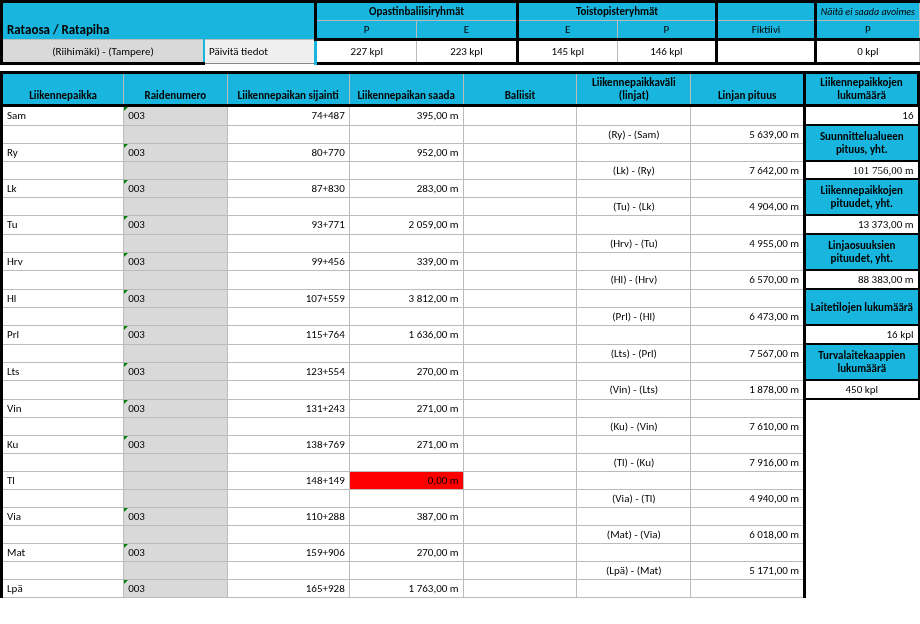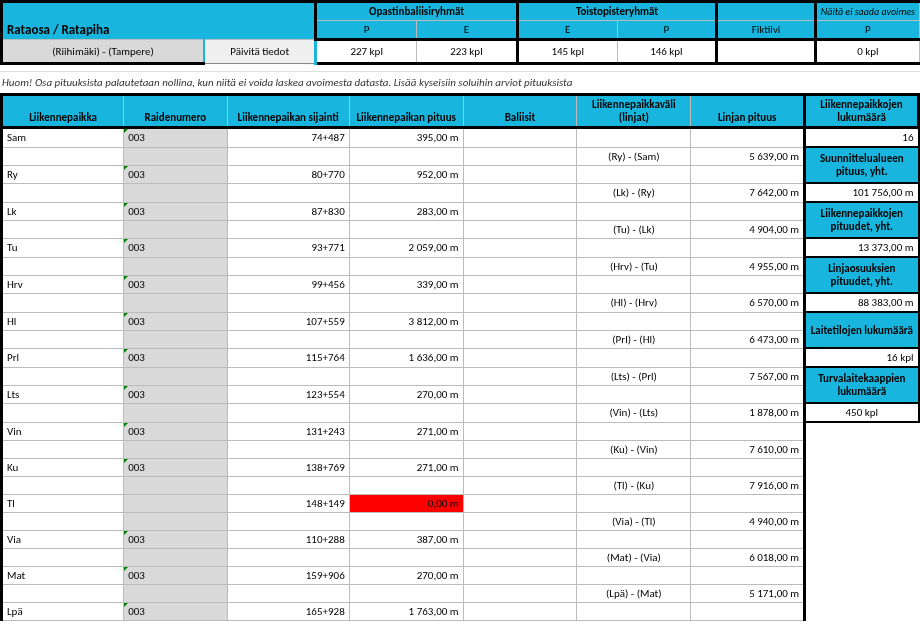--- a/index.html
+++ b/index.html
@@ -44,21 +44,21 @@
     content: "";
     position: absolute;
     margin-left: -4px;
     margin-top: -2px;
     border-left: 4px solid #008000;
     border-bottom: 4px solid transparent;
   }
   .btn {
     background: #efefef;
     border: 1px solid #888;
-    text-align: center;
+    text-align: left;
     cursor: pointer;
   }
   .hdr {
     vertical-align: bottom;
   }
   .tall { height: 24px; }
 </style>
 </head>
 <body>
 
@@ -100,39 +100,38 @@
     <td class="center thick-bottom">145 kpl</td>
     <td class="center thick-right thick-bottom">146 kpl</td>
     <td class="thick-right thick-bottom"></td>
     <td class="center thick-bottom">0 kpl</td>
   </tr>
 </tbody>
     </table>
 
 <div style="height:6px"></div>
 
-<div class="italic" style="padding:4px 2px;color:#333;border-top:1px solid #ddd">Huom! Osa pituuksista palautetaan nollina, kun niitä ei voida laskea avoimesta datasta. Lisää kyseisiin soluihin arviot pituuksista</div>
 
 <table>
   <colgroup>
     <col style="width:118px">
         <col style="width:100px">
         <col style="width:118px">
     <col style="width:110px">
         <col style="width:110px">
     <col style="width:110px">
         <col style="width:110px">
     <col style="width:110px">
   </colgroup>
   <tbody>
         <tr>
     <td class="teal bold center hdr thick-top thick-bottom thick-left">Liikennepaikka</td>
     <td class="teal bold center hdr thick-top thick-bottom">Raidenumero</td>
     <td class="teal bold center hdr thick-top thick-bottom" style="white-space:normal">Liikennepaikan sijainti</td>
-    <td class="teal bold center hdr thick-top thick-bottom" style="white-space:normal">Liikennepaikan pituus</td>
+    <td class="teal bold center hdr thick-top thick-bottom" style="white-space:normal">Liikennepaikan saada</td>
     <td class="teal bold center hdr thick-top thick-bottom">Baliisit</td>
     <td class="teal bold center hdr thick-top thick-bottom" style="white-space:normal">Liikennepaikkaväli (linjat)</td>
     <td class="teal bold center hdr thick-top thick-bottom thick-right">Linjan pituus</td>
     <td class="teal bold center hdr thick-top thick-bottom thick-right" style="white-space:normal">Liikennepaikkojen lukumäärä</td>
   </tr>
   </tbody>
       <tbody id="rows">
         <tr>
           <td class="thick-left">Sam</td>
           <td class="gray"><span class="mark"></span>003</td>
@@ -163,21 +162,21 @@
           <td class="right thick-right"></td>
         </tr>
         <tr>
           <td class="thick-left"></td>
           <td class="gray"></td>
           <td class="right"></td>
           <td class="right"></td>
           <td></td>
           <td class="center">(Lk) - (Ry)</td>
           <td class="right thick-right">7 642,00 m</td>
-          <td class="right thick-right thick-left" style="border: 2px solid rgb(0, 0, 0);">101 756,00 m</td>
+          <td class="right thick-right thick-left" style="border: 2px solid rgb(0, 0, 0); font-family: Liberation Serif, serif;">101 756,00 m</td>
         </tr>
         <tr>
           <td class="thick-left">Lk</td>
           <td class="gray"><span class="mark"></span>003</td>
           <td class="right">87+830</td>
           <td class="right">283,00 m</td>
           <td></td>
           <td class="center"></td>
           <td class="right thick-right"></td>
           <td rowspan="2" class="teal bold center thick-right thick-left" style="border: 2px solid rgb(0, 0, 0); white-space: normal;">Liikennepaikkojen pituudet, yht.</td>

